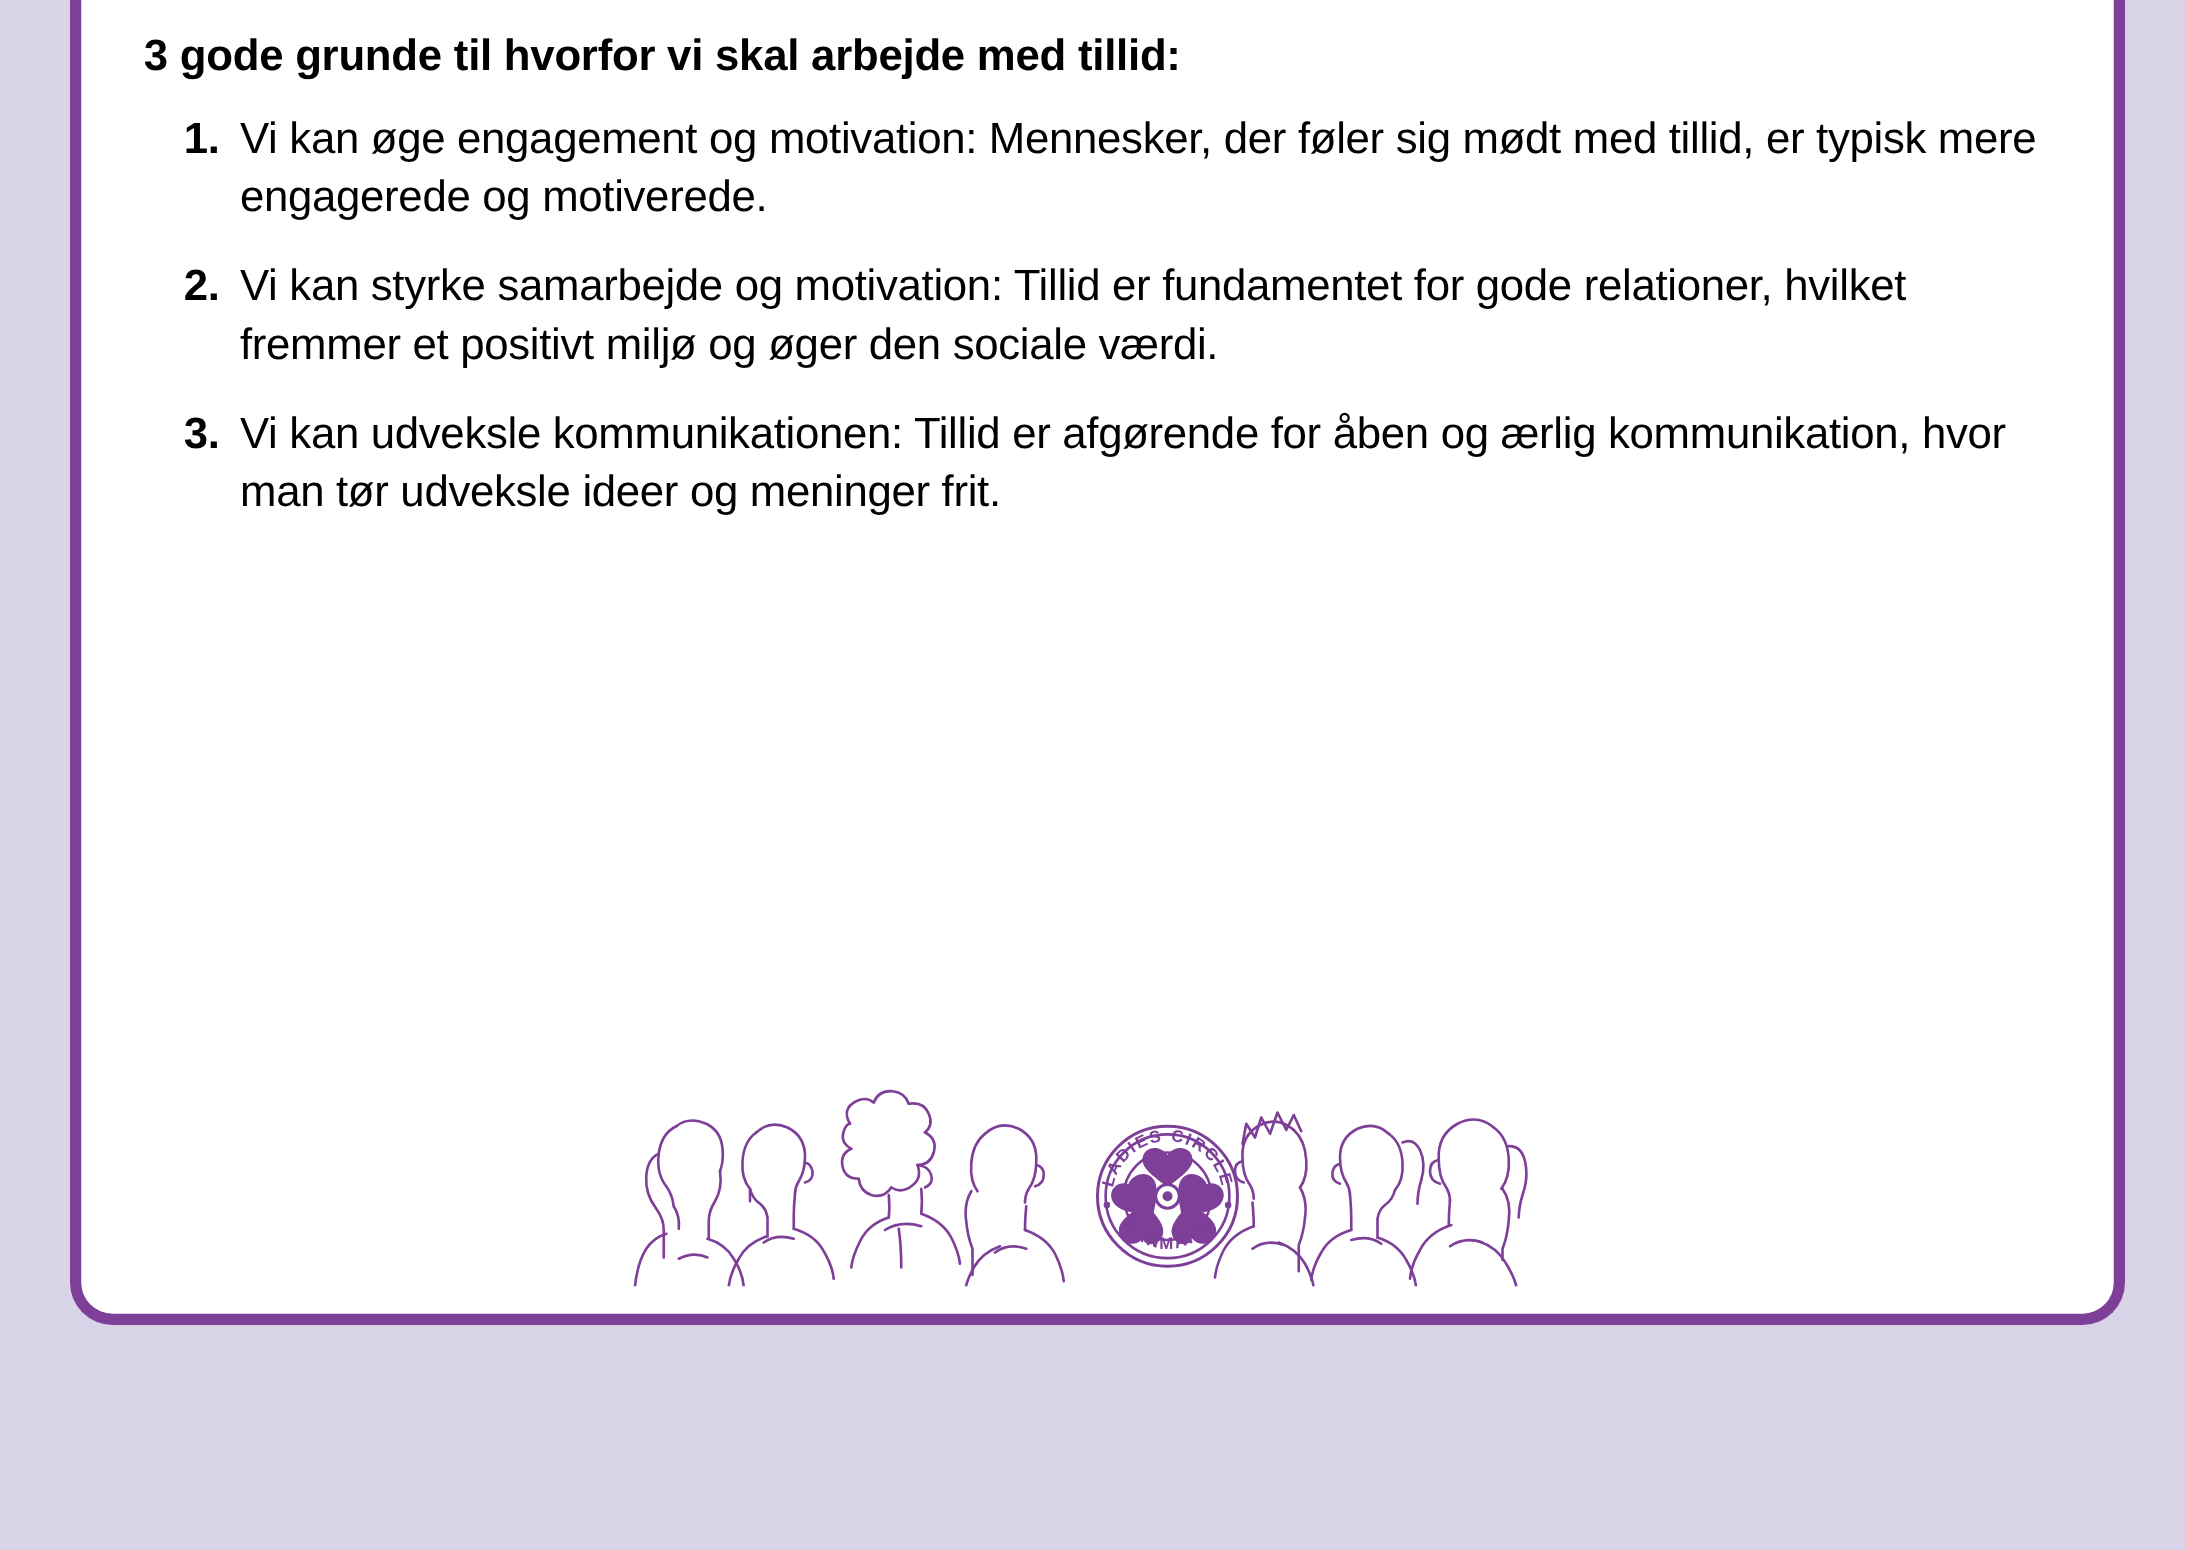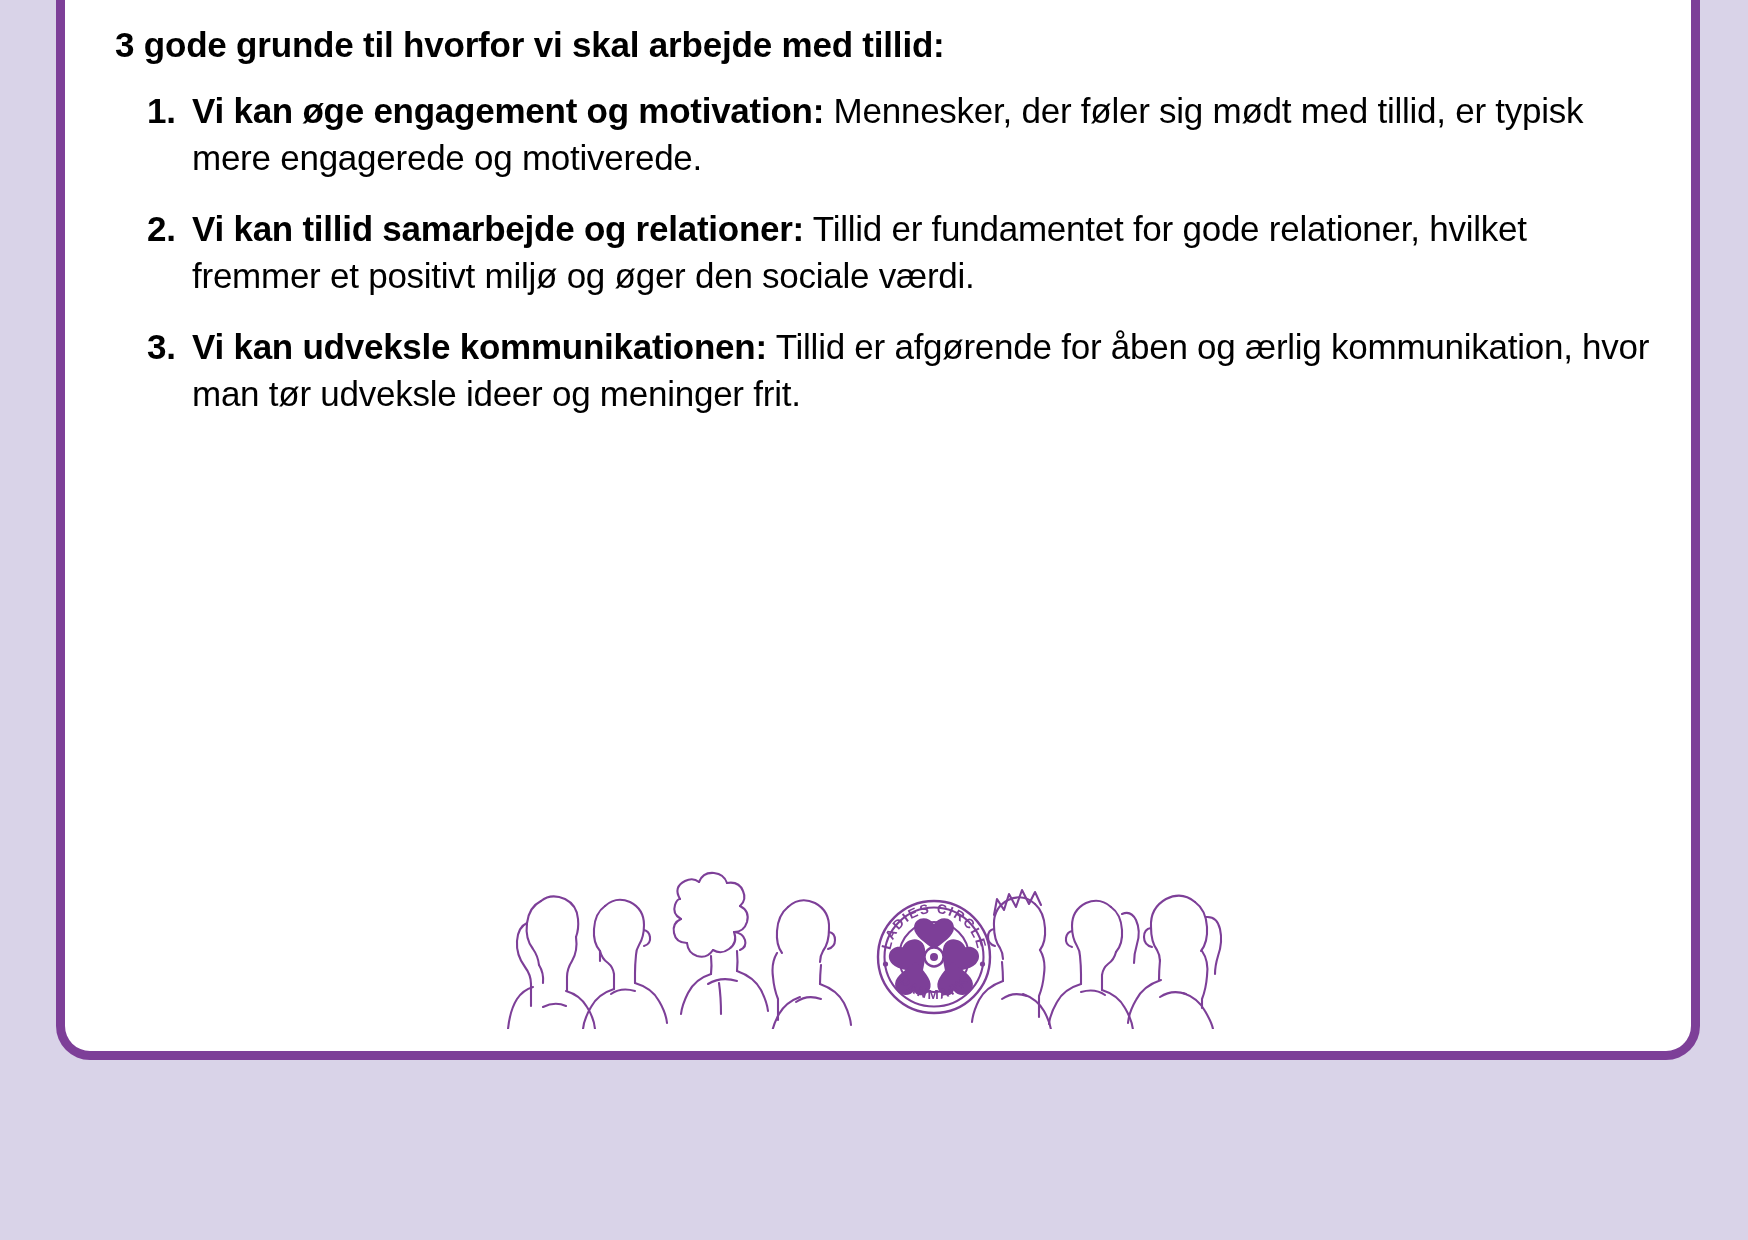--- a/index.html
+++ b/index.html
@@ -65,21 +65,21 @@
     letter-spacing: -0.25px;
   }
   ol.reasons > li .num {
     position: absolute;
     left: 32px;
     top: 0;
     font-weight: bold;
     font-size: 35px;
   }
   ol.reasons > li .lead {
-    font-weight: bold;
+    font-weight: normal;
   }
   ol.reasons > li .rest {
     font-weight: normal;
   }
 
   
   #artwork {
     position: absolute;
     left: 440px;
     bottom: 22px;
@@ -99,21 +99,21 @@
 
       <p class="heading">3 gode grunde til hvorfor vi skal arbejde med tillid:</p>
 
       <ol class="reasons">
 
         <li>
           <span class="num">1.</span><span class="lead">Vi kan øge engagement og motivation:</span><span class="rest"> Mennesker, der føler sig mødt med tillid, er typisk mere engagerede og motiverede.</span>
         </li>
 
         <li>
-          <span class="num">2.</span><span class="lead">Vi kan tillid samarbejde og relationer:</span><span class="rest"> Tillid er fundamentet for gode relationer, hvilket fremmer et positivt miljø og øger den sociale værdi.</span>
+          <span class="num">2.</span><span class="lead">Vi kan styrke samarbejde og motivation:</span><span class="rest"> Tillid er fundamentet for gode relationer, hvilket fremmer et positivt miljø og øger den sociale værdi.</span>
         </li>
 
         <li>
           <span class="num">3.</span><span class="lead">Vi kan udveksle kommunikationen:</span><span class="rest"> Tillid er afgørende for åben og ærlig kommunikation, hvor man tør udveksle ideer og meninger frit.</span>
         </li>
 
       </ol>
     </div>
 
     <div id="artwork">

